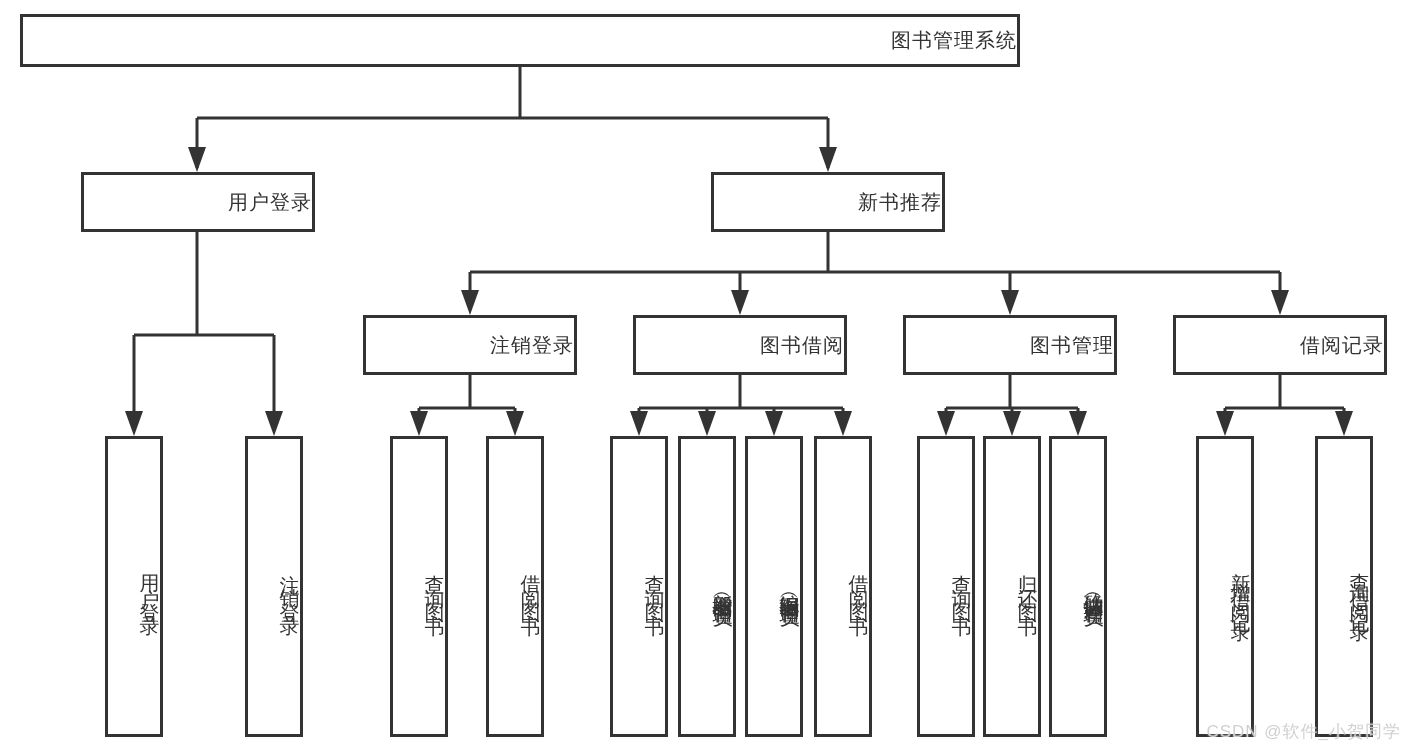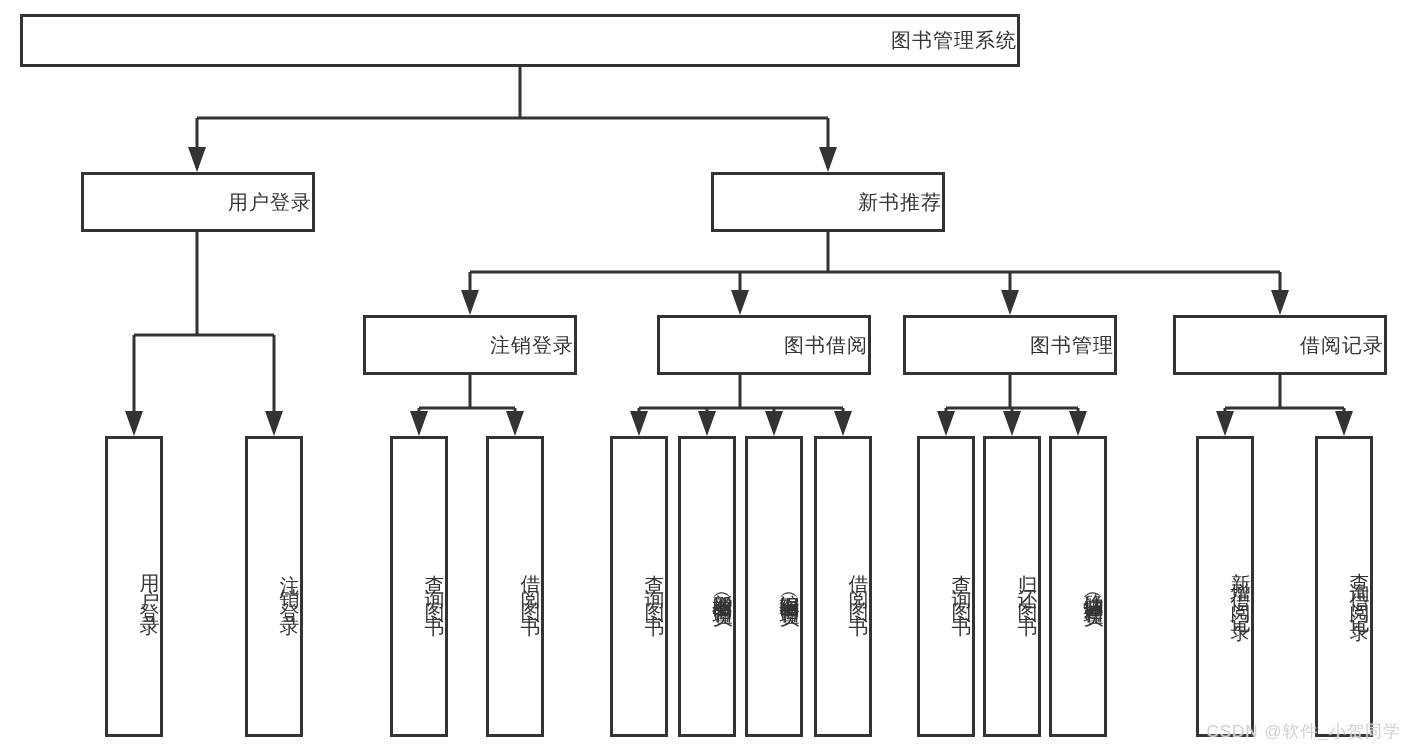--- a/index.html
+++ b/index.html
@@ -127,21 +127,21 @@
   <div class="box h" style="left:81px; top:172px; width:234px; height:60px;">
     <span class="label">用户登录</span>
   </div>
   <div class="box h" style="left:711px; top:172px; width:234px; height:60px;">
     <span class="label">新书推荐</span>
   </div>
 
   <div class="box h" style="left:363px; top:315px; width:214px; height:60px;">
     <span class="label">注销登录</span>
   </div>
-  <div class="box h" style="left:657px; top:315px; width:214px; height:60px;padding-left:37px;">
+  <div class="box h" style="left:633px; top:315px; width:214px; height:60px;padding-left:37px;">
     <span class="label">图书借阅</span>
   </div>
   <div class="box h" style="left:903px; top:315px; width:214px; height:60px;">
     <span class="label">图书管理</span>
   </div>
   <div class="box h" style="left:1173px; top:315px; width:214px; height:60px;">
     <span class="label">借阅记录</span>
   </div>
 
   <div class="box v" style="left:105px; top:436px; width:58px; height:301px;">

